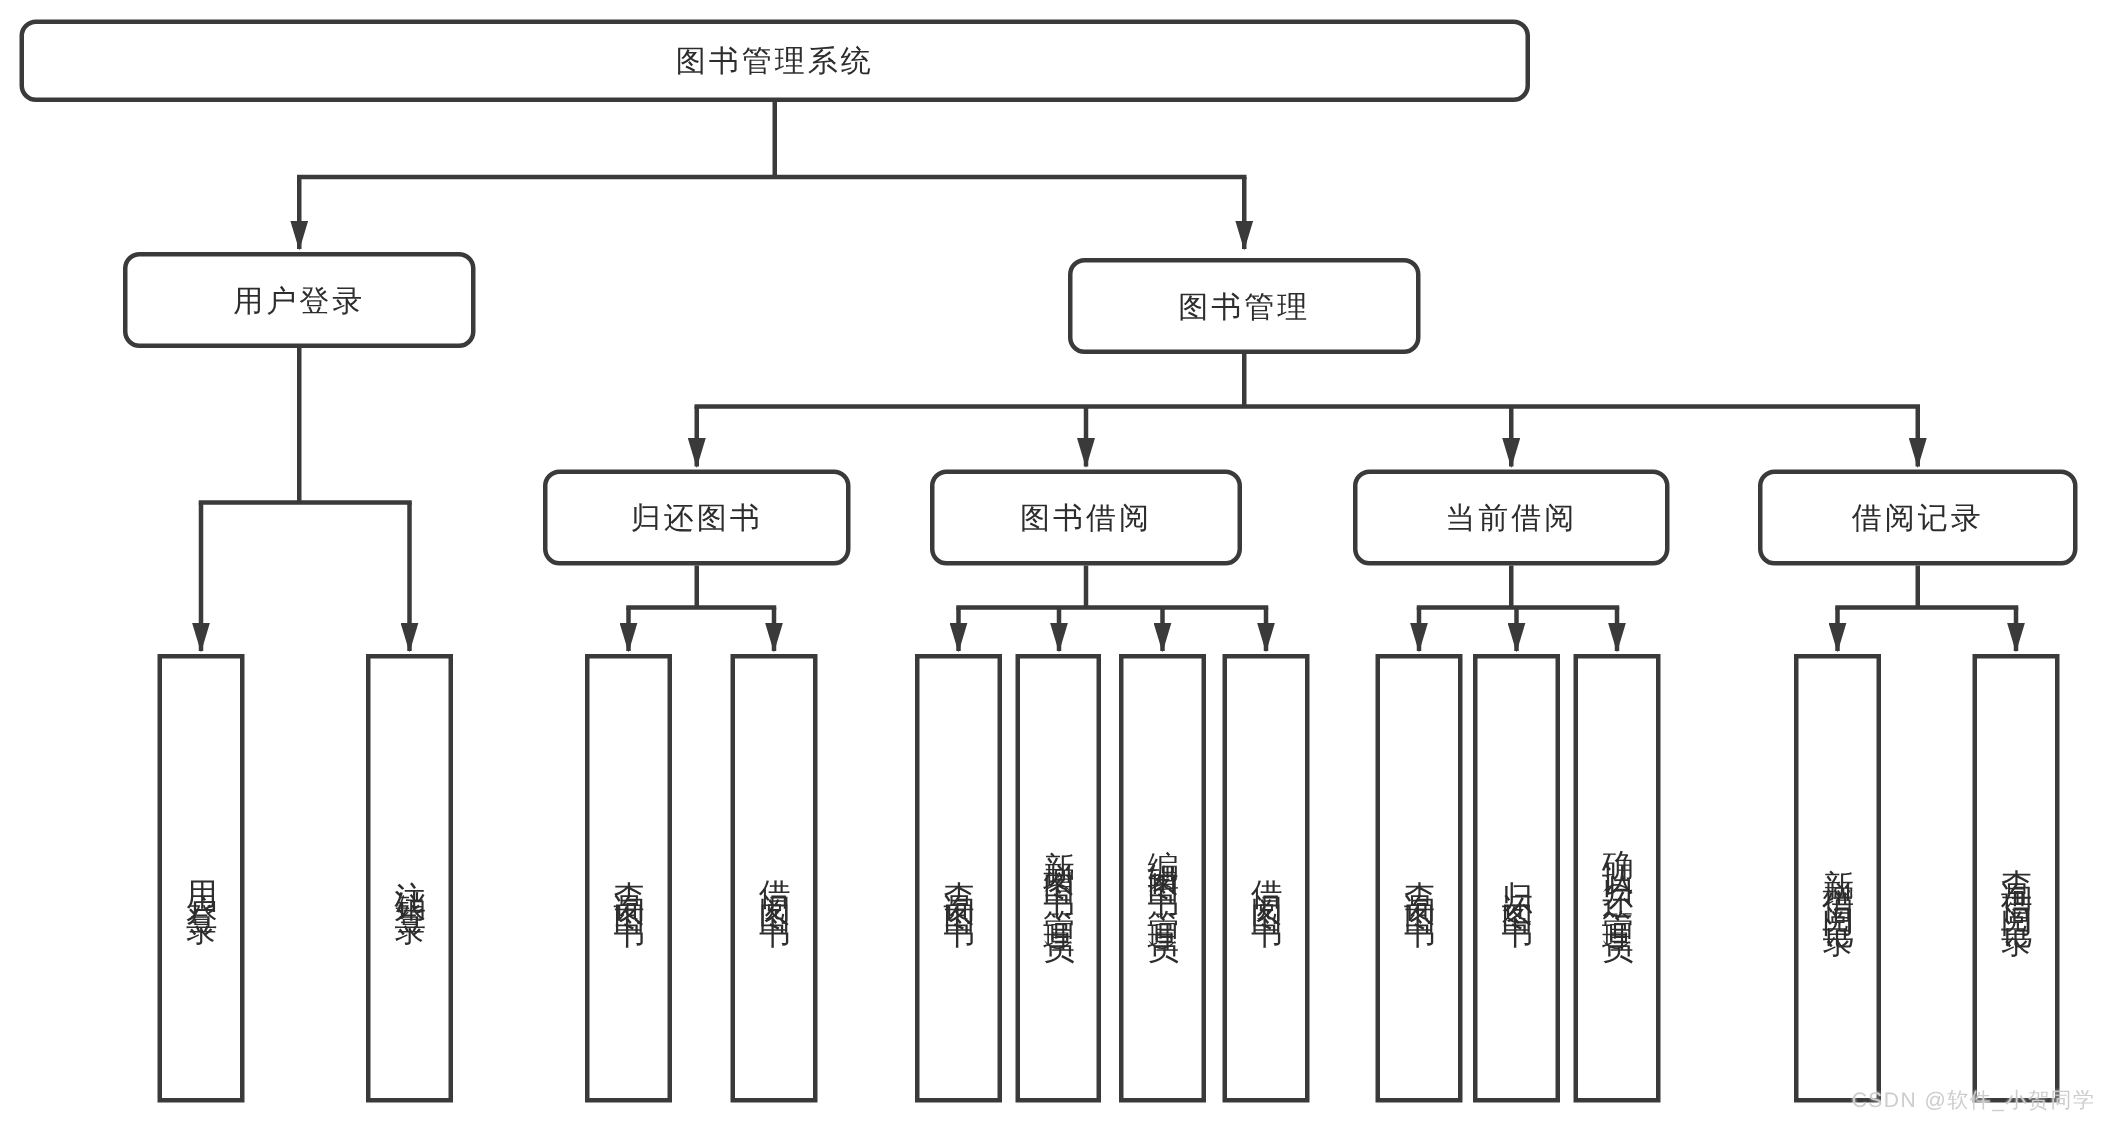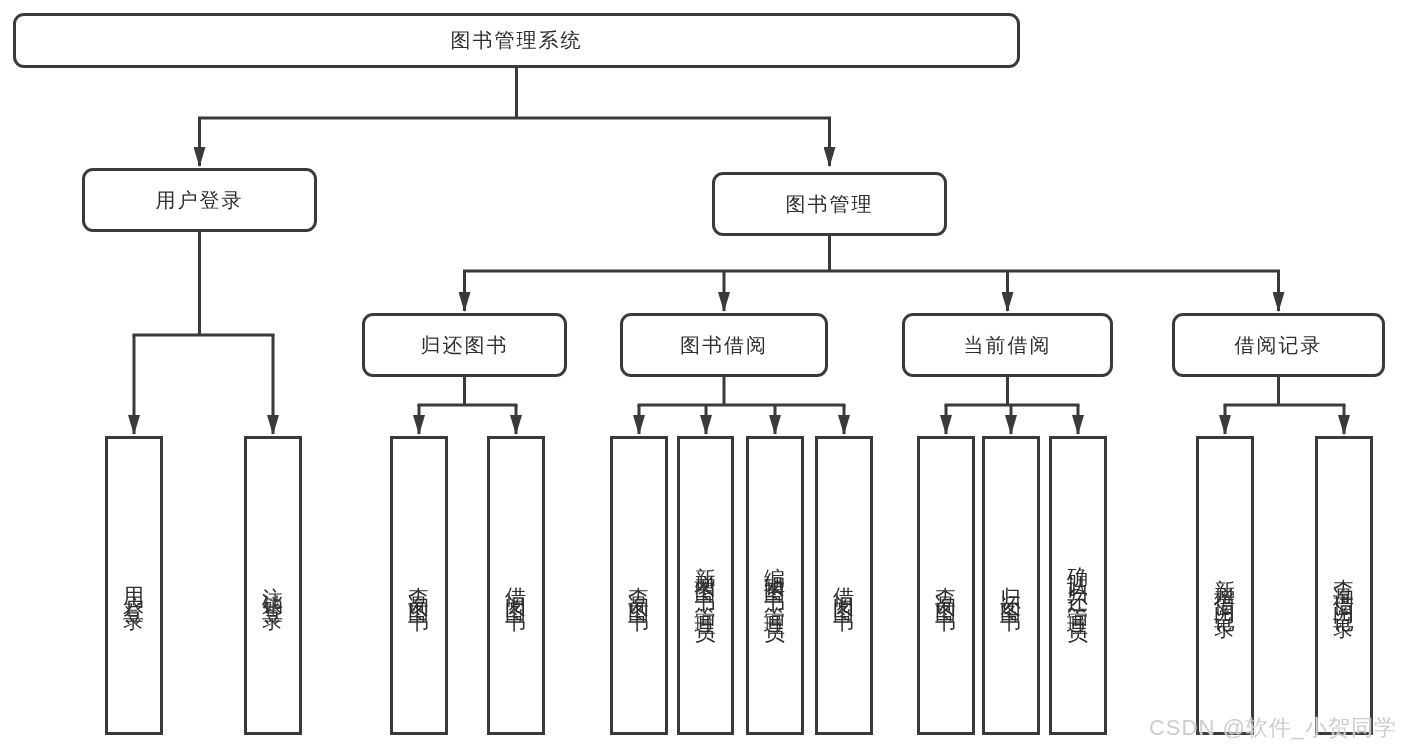--- a/index.html
+++ b/index.html
@@ -40,21 +40,21 @@
     pointer-events:none;
   }
   svg.connectors line{
     stroke:#3a3a3a;
     stroke-width:3;
   }
   .watermark{
     position:absolute;
     right:8px;
     bottom:4px;
-    font-size:22px;
+    font-size:14px;
     color:#cdcdcd;
     text-shadow:0 0 2px #ffffff;
     letter-spacing:1px;
     z-index:20;
     white-space:nowrap;
     text-align:center;
   }
 </style>
 </head>
 <body>

